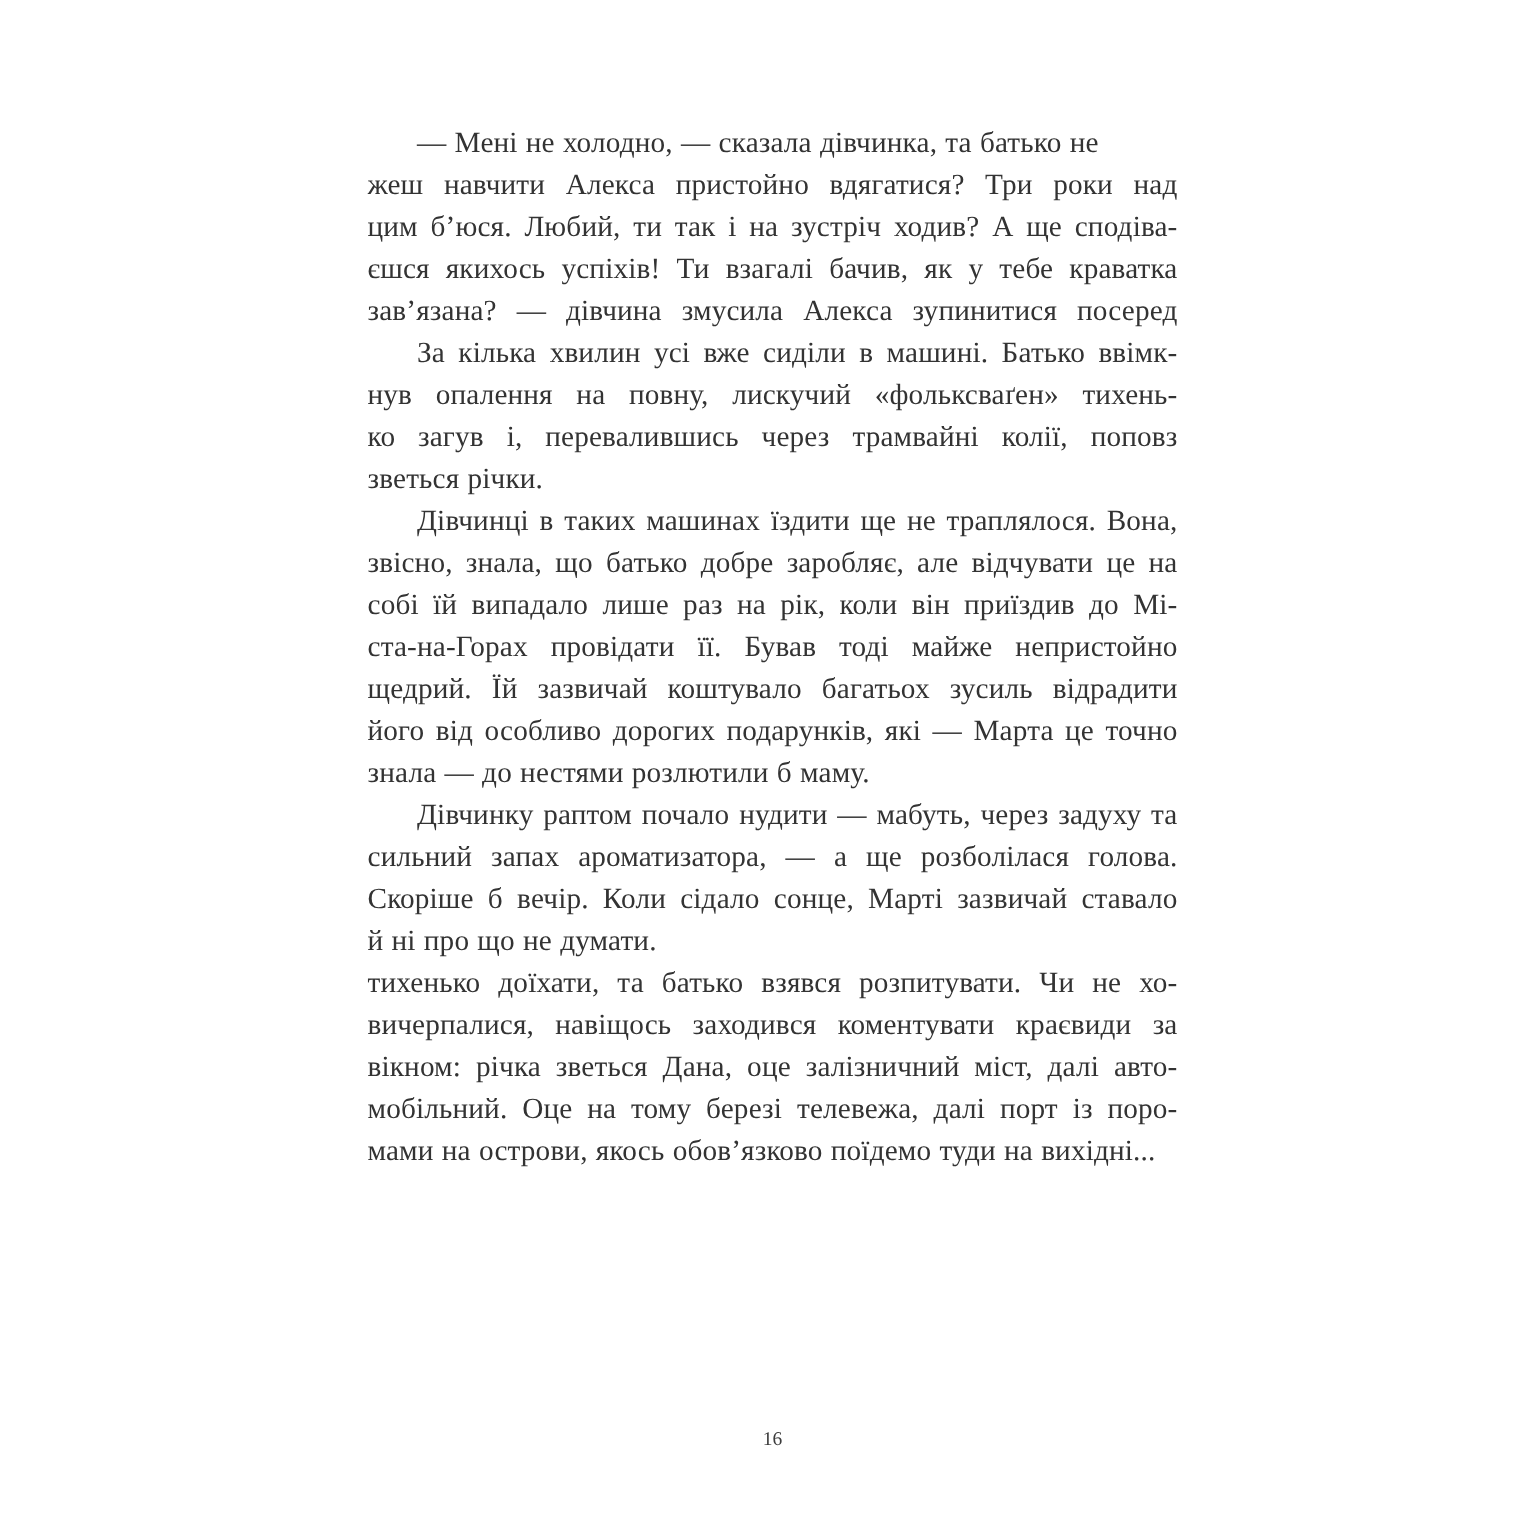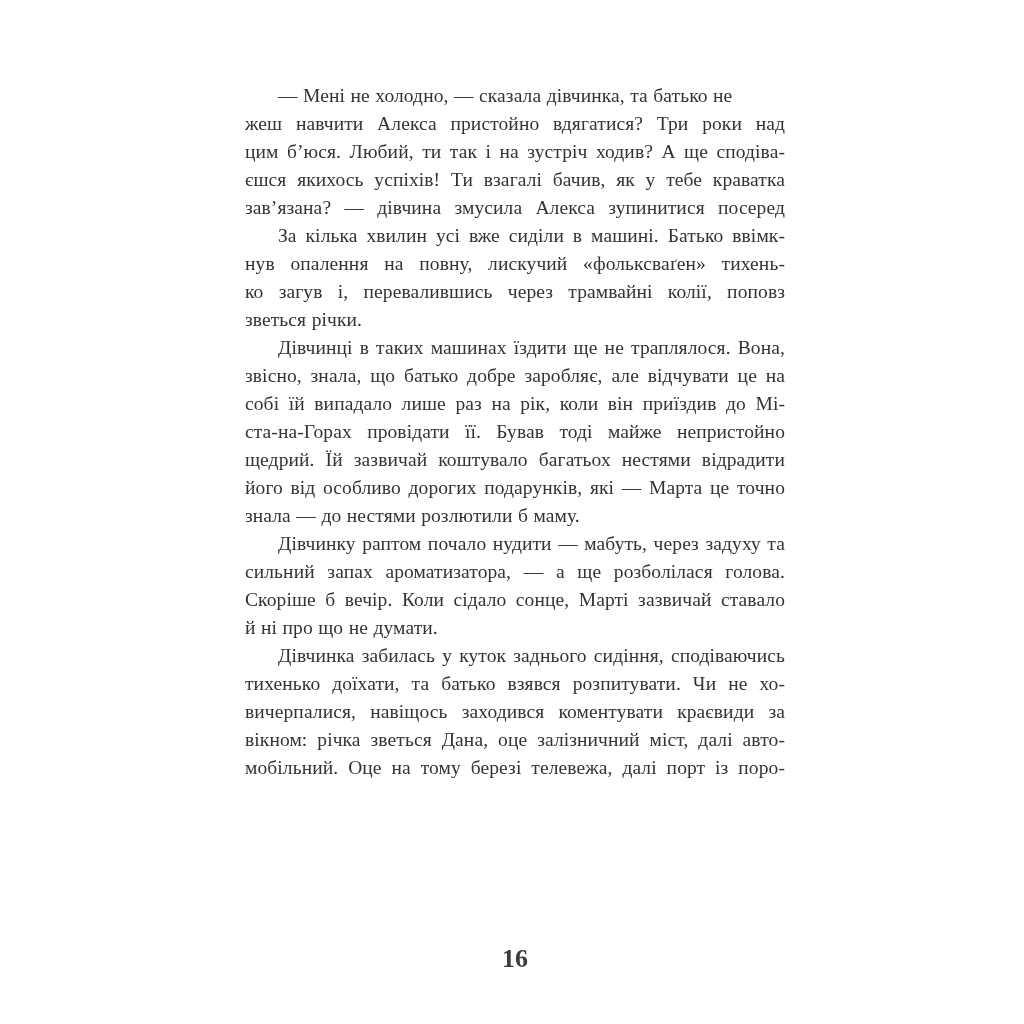--- a/index.html
+++ b/index.html
@@ -42,24 +42,23 @@
   .line.last {
     text-align: left;
     text-align-last: left;
   }
   .page-number {
     position: absolute;
     left: 245px;
     top: 946px;
     width: 540px;
     text-align: center;
-    font-size: 26px;
+    font-size: 13px;
     line-height: 26px;
     color: #3c3c3c;
-    font-weight: bold;
   }
 </style>
 </head>
 <body>
 
 <div class="book-page">
   <div class="text-block">
       <div class="paragraph">
         <div class="line indent last">— Мені не холодно, — сказала дівчинка, та батько не почув.</div>
       </div>
@@ -73,32 +72,32 @@
         <div class="line indent">За кілька хвилин усі вже сиділи в машині. Батько ввімк-</div>
         <div class="line">нув опалення на повну, лискучий «фольксваґен» тихень-</div>
         <div class="line">ко загув і, перевалившись через трамвайні колії, поповз</div>
         <div class="line last">зветься річки.</div>
       </div>
       <div class="paragraph">
         <div class="line indent">Дівчинці в таких машинах їздити ще не траплялося. Вона,</div>
         <div class="line">звісно, знала, що батько добре заробляє, але відчувати це на</div>
         <div class="line">собі їй випадало лише раз на рік, коли він приїздив до Мі-</div>
         <div class="line">ста-на-Горах провідати її. Бував тоді майже непристойно</div>
-        <div class="line">щедрий. Їй зазвичай коштувало багатьох нестями відрадити</div>
+        <div class="line">щедрий. Їй зазвичай коштувало багатьох зусиль відрадити</div>
         <div class="line">його від особливо дорогих подарунків, які — Марта це точно</div>
         <div class="line last">знала — до нестями розлютили б маму.</div>
       </div>
       <div class="paragraph">
         <div class="line indent">Дівчинку раптом почало нудити — мабуть, через задуху та</div>
         <div class="line">сильний запах ароматизатора, — а ще розболілася голова.</div>
         <div class="line">Скоріше б вечір. Коли сідало сонце, Марті зазвичай ставало</div>
         <div class="line last">й ні про що не думати.</div>
       </div>
       <div class="paragraph">
-        <div class="line indent">Дівчинка забилась у куток заднього сидіння, сподіваючись</div>
         <div class="line">тихенько доїхати, та батько взявся розпитувати. Чи не хо-</div>
         <div class="line">вичерпалися, навіщось заходився коментувати краєвиди за</div>
         <div class="line">вікном: річка зветься Дана, оце залізничний міст, далі авто-</div>
         <div class="line">мобільний. Оце на тому березі телевежа, далі порт із поро-</div>
+        <div class="line last">мами на острови, якось обов’язково поїдемо туди на вихідні...</div>
       </div>
     </div>
   <div class="page-number">16</div>
 </div>
 
 </body></html>

